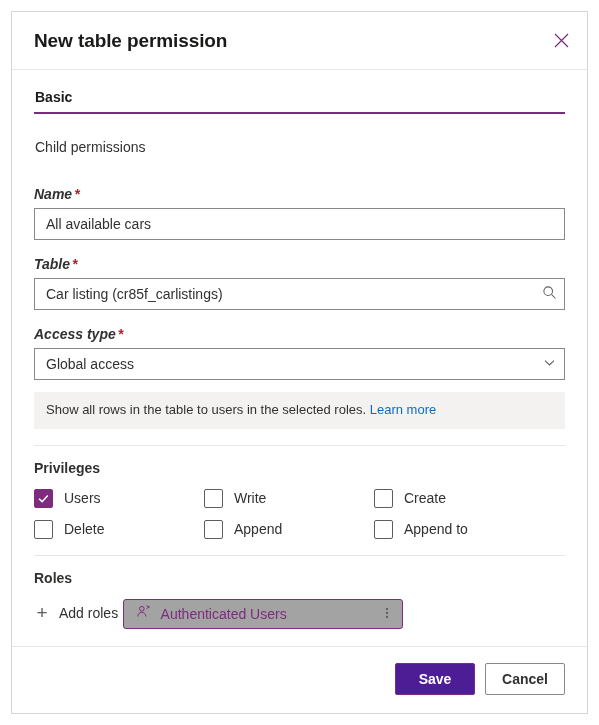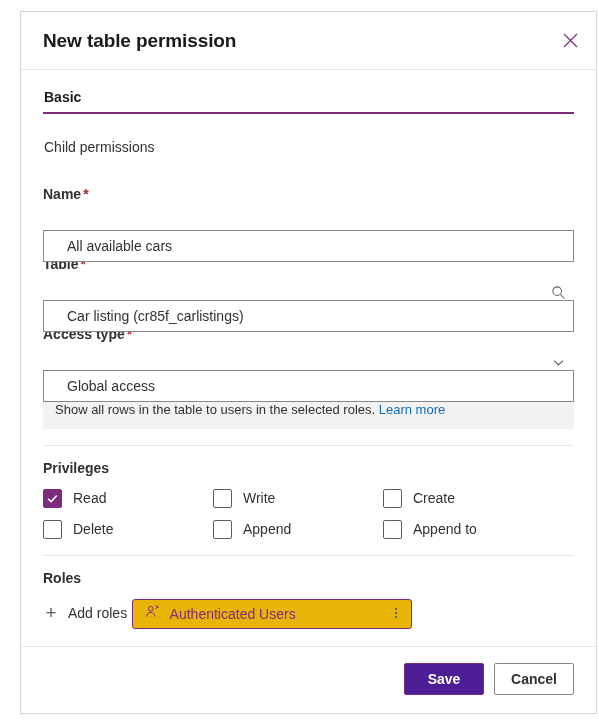--- a/index.html
+++ b/index.html
@@ -6,21 +6,21 @@
   html, body {
     margin: 0; padding: 0;
     width: 599px; height: 725px;
     background: #ffffff;
     font-family: "Liberation Sans", sans-serif;
     -webkit-font-smoothing: antialiased;
   }
 
   .dialog {
     position: absolute;
-    left: 20px; top: 11px;
+    left: 11px; top: 11px;
     width: 577px; height: 703px;
     background: #ffffff;
     border: 1px solid #d6d6d6;
     display: flex;
     flex-direction: column;
   }
 
   
   .dialog-header {
     position: relative;
@@ -81,39 +81,39 @@
   }
 
   
   .field { margin-bottom: 16px; }
   .field-label {
     font-size: 14px;
     font-weight: 600;
     color: #323130;
     margin-bottom: 6px;
     display: block;
+    font-style: italic;
   }
   .req { color: #a4262c; font-weight: 600; margin-left: 2px; }
 
   .input-wrap {
     position: relative;
     height: 32px;
   }
   .text-input {
     width: 100%;
     height: 32px;
     border: 1px solid #8a8886;
     background: #ffffff;
     font-family: "Liberation Sans", sans-serif;
     font-size: 14px;
     color: #323130;
-    padding: 0 32px 0 23px;
+    padding: 0 32px 0 11px;
     outline: none;
     border-radius: 0;
-    margin-top: 22px;
   }
   .input-wrap.plain .text-input { padding-right: 11px; }
   .field-adornment {
     position: absolute;
     right: 1px; top: 1px;
     width: 30px; height: 30px;
     display: flex; align-items: center; justify-content: center;
     cursor: pointer;
     background: transparent;
     border: none;
@@ -191,21 +191,21 @@
 
   .role-chip {
     display: inline-flex;
     align-items: center;
     height: 30px;
     border: 1px solid #7d2b7d;
     border-radius: 3px;
     padding: 0 4px 0 12px;
     min-width: 280px;
     justify-content: space-between;
-    background: #eab308;
+    background: #a3a3a3;
   }
   .role-chip-left {
     display: inline-flex;
     align-items: center;
     gap: 10px;
   }
   .role-chip-name {
     font-size: 14px;
     color: #7d2b7d;
     font-weight: 400;
@@ -336,21 +336,21 @@
     
     <div class="section-title">Privileges</div>
     <div class="priv-grid">
 
       <div class="priv">
         <span class="cbox checked">
           <svg width="13" height="13" viewBox="0 0 14 14" aria-hidden="true">
             <path d="M2.2 7.3 L5.5 10.4 L11.6 3.7" stroke="#ffffff" stroke-width="1.6" fill="none"></path>
           </svg>
         </span>
-        <span class="priv-label">Read</span>
+        <span class="priv-label">Users</span>
       </div>
 
       <div class="priv">
         <span class="cbox">
           
         </span>
         <span class="priv-label">Write</span>
       </div>
 
       <div class="priv">

